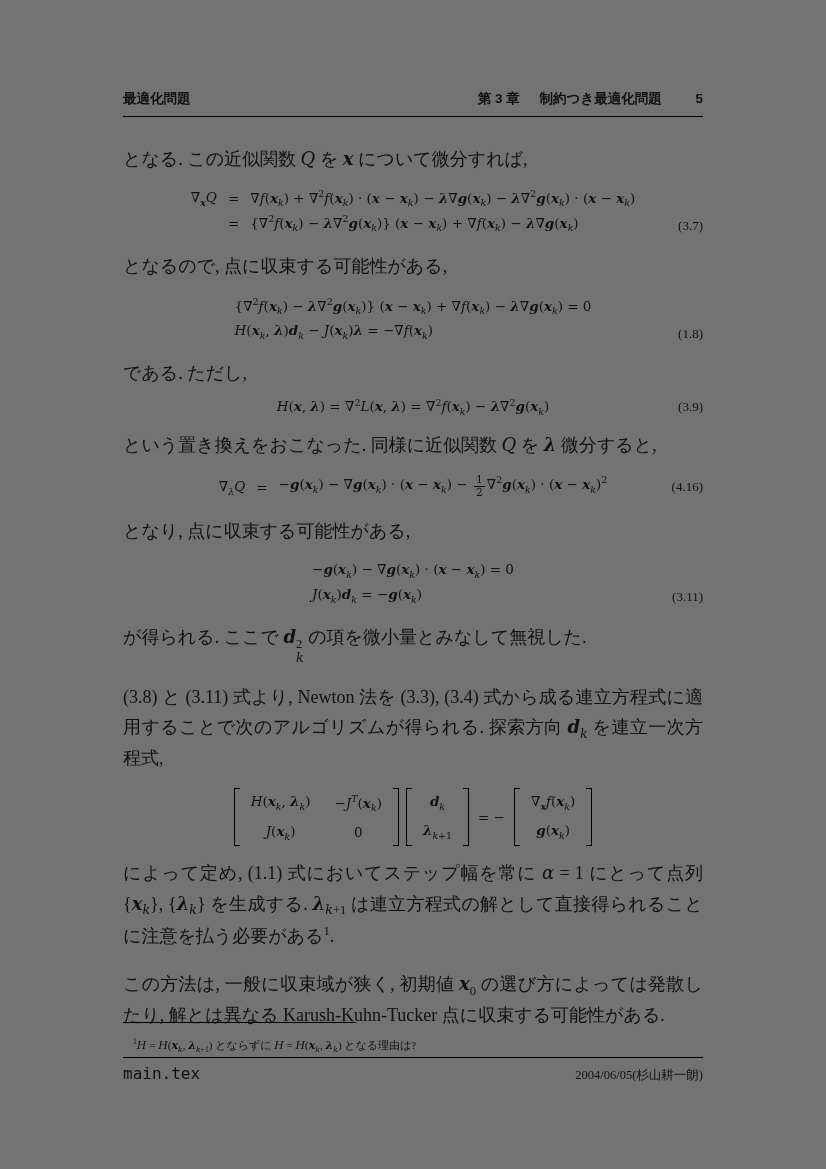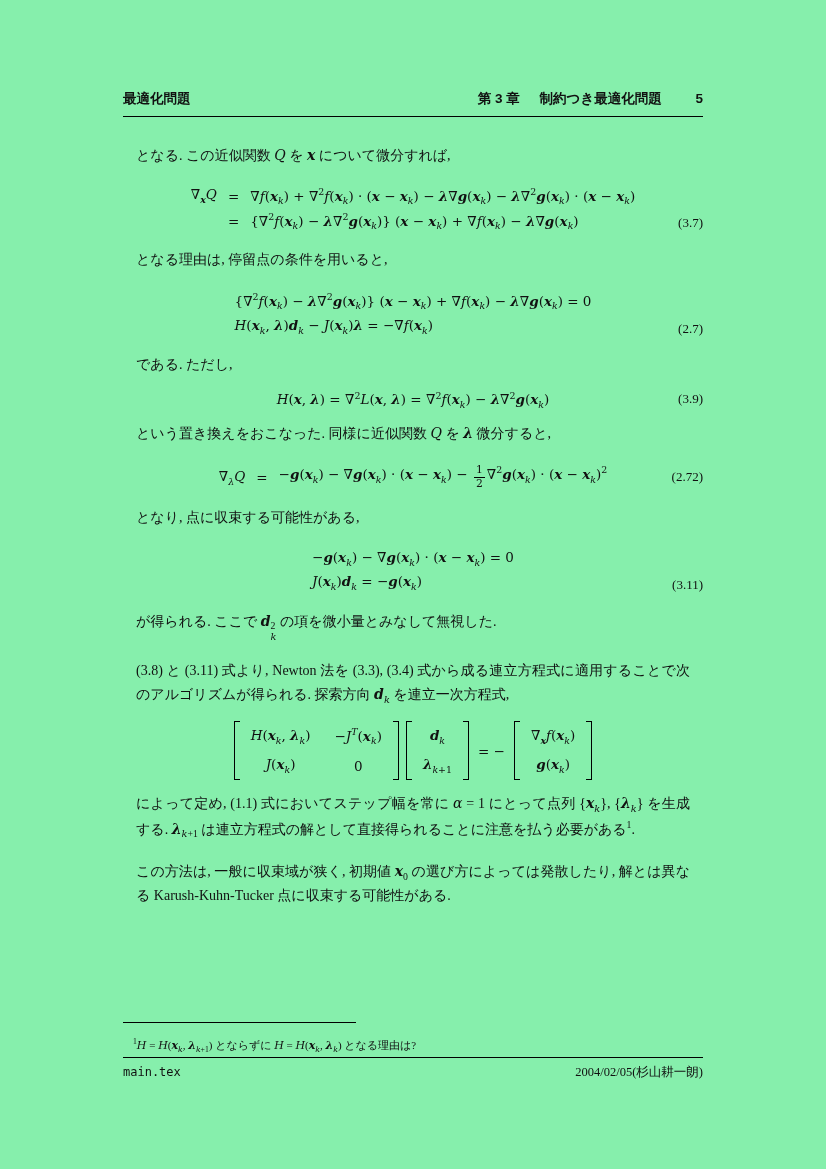--- a/index.html
+++ b/index.html
@@ -1,35 +1,35 @@
 <!DOCTYPE html>
 <html><head>
 <meta charset="utf-8">
 <style>
   html,body { margin:0; padding:0; background:#ffffff; }
   .page {
-    position:relative; width:826px; height:1169px; background:#86efac;
+    position:relative; width:826px; height:1169px; background:#737373;
     font-family:"Liberation Serif","DejaVu Serif",serif;
     color:#111; overflow:hidden;
   }
   .content { position:absolute; left:123px; top:90px; width:580px; }
 
   
   .header {
     display:flex; justify-content:space-between; align-items:baseline;
     font-family:"Liberation Sans","DejaVu Sans",sans-serif;
     font-weight:bold; font-size:13.5px;
     padding-bottom:8px; border-bottom:1.2px solid #000;
   }
   .h-sec { margin-left:16px; }
   .h-page { margin-left:30px; }
 
   
   .para {
-    margin:13px; font-size:14px; line-height:1.62; text-align:justify;
+    margin:0; font-size:18px; line-height:1.62; text-align:justify;
   }
   .para em, .para b, .footnote em, .footnote b {
     font-family:"DejaVu Serif","Liberation Serif",serif;
   }
   em { font-style:italic; font-weight:normal; }
   b { font-style:italic; font-weight:700; }
   sup, sub { font-size:0.7em; }
 
   .mt28 { margin-top:27px; }
   .mt14 { margin-top:13px; }
@@ -73,21 +73,21 @@
   .mcell { white-space:nowrap; }
   .mrel { align-self:center; padding:0 9px; }
 
   
   .footnote-rule { position:absolute; left:123px; top:1022px; width:233px; border-top:1px solid #000; }
   .footnote { position:absolute; left:123px; top:1036px; width:580px;
               font-size:11px; line-height:1.5; text-indent:10px; }
   .footer-rule { position:absolute; left:123px; top:1057px; width:580px; border-top:1px solid #000; }
   .footer { position:absolute; left:123px; top:1064px; width:580px;
             display:flex; justify-content:space-between; align-items:baseline; font-size:12.5px; }
-  .f-left { font-family:"DejaVu Sans Mono","Liberation Mono",monospace; font-size:12px; }
+  .f-left { font-family:"DejaVu Sans Mono","Liberation Mono",monospace; font-size:16px; }
 </style>
 </head>
 <body>
 
 <div class="page">
   <div class="content">
 
     <div class="header">
       <span>最適化問題</span>
       <span>
@@ -108,28 +108,28 @@
         </div>
         <div class="eqn-row">
           <span class="eqn-lhs math"></span>
           <span class="eqn-rel math">=</span>
           <span class="eqn-rhs math">{∇<sup>2</sup><em>f</em>(<b>x</b><sub><em>k</em></sub>) − <b>λ</b>∇<sup>2</sup><b>g</b>(<b>x</b><sub><em>k</em></sub>)} (<b>x</b> − <b>x</b><sub><em>k</em></sub>) + ∇<em>f</em>(<b>x</b><sub><em>k</em></sub>) − <b>λ</b>∇<b>g</b>(<b>x</b><sub><em>k</em></sub>)</span>
         </div>
       </div>
       <span class="eqnum bottom">(3.7)</span>
     </div>
 
-    <p class="para mt14">となる理由は, 停留点の条件を用いると,</p>
+    <p class="para mt14">となるので, 点に収束する可能性がある,</p>
 
     <div class="eq-block">
       <div class="eq-center"><div class="eq-lines">
         <div class="math eq-line">{∇<sup>2</sup><em>f</em>(<b>x</b><sub><em>k</em></sub>) − <b>λ</b>∇<sup>2</sup><b>g</b>(<b>x</b><sub><em>k</em></sub>)} (<b>x</b> − <b>x</b><sub><em>k</em></sub>) + ∇<em>f</em>(<b>x</b><sub><em>k</em></sub>) − <b>λ</b>∇<b>g</b>(<b>x</b><sub><em>k</em></sub>) = 0</div>
         <div class="math eq-line"><em>H</em>(<b>x</b><sub><em>k</em></sub>, <b>λ</b>)<b>d</b><sub><em>k</em></sub> − <em>J</em>(<b>x</b><sub><em>k</em></sub>)<b>λ</b> = −∇<em>f</em>(<b>x</b><sub><em>k</em></sub>)</div>
       </div></div>
-      <span class="eqnum bottom">(2.7)</span>
+      <span class="eqnum bottom">(1.8)</span>
     </div>
 
     <p class="para mt12">である. ただし,</p>
 
     <div class="eq-block">
       <div class="eq-center">
         <span class="math"><em>H</em>(<b>x</b>, <b>λ</b>) = ∇<sup>2</sup><em>L</em>(<b>x</b>, <b>λ</b>) = ∇<sup>2</sup><em>f</em>(<b>x</b><sub><em>k</em></sub>) − <b>λ</b>∇<sup>2</sup><b>g</b>(<b>x</b><sub><em>k</em></sub>)</span>
       </div>
       <span class="eqnum mid">(3.9)</span>
     </div>
@@ -137,21 +137,21 @@
     <p class="para mt14">という置き換えをおこなった. 同様に近似関数 <em>Q</em> を <b>λ</b> 微分すると,</p>
 
     <div class="eq-block">
       <div class="eqn-table">
         <div class="eqn-row">
           <span class="eqn-lhs math">∇<sub><em>λ</em></sub><em>Q</em></span>
           <span class="eqn-rel math">=</span>
           <span class="eqn-rhs math">−<b>g</b>(<b>x</b><sub><em>k</em></sub>) − ∇<b>g</b>(<b>x</b><sub><em>k</em></sub>) · (<b>x</b> − <b>x</b><sub><em>k</em></sub>) − <span class="frac"><span class="fn">1</span><span class="fd">2</span></span>∇<sup>2</sup><b>g</b>(<b>x</b><sub><em>k</em></sub>) · (<b>x</b> − <b>x</b><sub><em>k</em></sub>)<sup>2</sup></span>
         </div>
       </div>
-      <span class="eqnum mid">(2.72)</span>
+      <span class="eqnum mid">(4.16)</span>
     </div>
 
     <p class="para mt12">となり, 点に収束する可能性がある,</p>
 
     <div class="eq-block">
       <div class="eq-center"><div class="eq-lines">
         <div class="math eq-line">−<b>g</b>(<b>x</b><sub><em>k</em></sub>) − ∇<b>g</b>(<b>x</b><sub><em>k</em></sub>) · (<b>x</b> − <b>x</b><sub><em>k</em></sub>) = 0</div>
         <div class="math eq-line"><em>J</em>(<b>x</b><sub><em>k</em></sub>)<b>d</b><sub><em>k</em></sub> = −<b>g</b>(<b>x</b><sub><em>k</em></sub>)</div>
       </div></div>
       <span class="eqnum bottom">(3.11)</span>
@@ -194,15 +194,15 @@
     <p class="para mt18">この方法は, 一般に収束域が狭く, 初期値 <b>x</b><sub>0</sub> の選び方によっては発散したり, 解とは異なる Karush-Kuhn-Tucker 点に収束する可能性がある.</p>
 
   </div>
 
   <div class="footnote-rule"></div>
   <div class="footnote"><sup>1</sup><em>H</em> = <em>H</em>(<b>x</b><sub><em>k</em></sub>, <b>λ</b><sub><em>k</em>+1</sub>) とならずに <em>H</em> = <em>H</em>(<b>x</b><sub><em>k</em></sub>, <b>λ</b><sub><em>k</em></sub>) となる理由は?</div>
 
   <div class="footer-rule"></div>
   <div class="footer">
     <span class="f-left">main.tex</span>
-    <span class="f-right">2004/02/05(杉山耕一朗)</span>
+    <span class="f-right">2004/06/05(杉山耕一朗)</span>
   </div>
 </div>
 
 </body></html>

